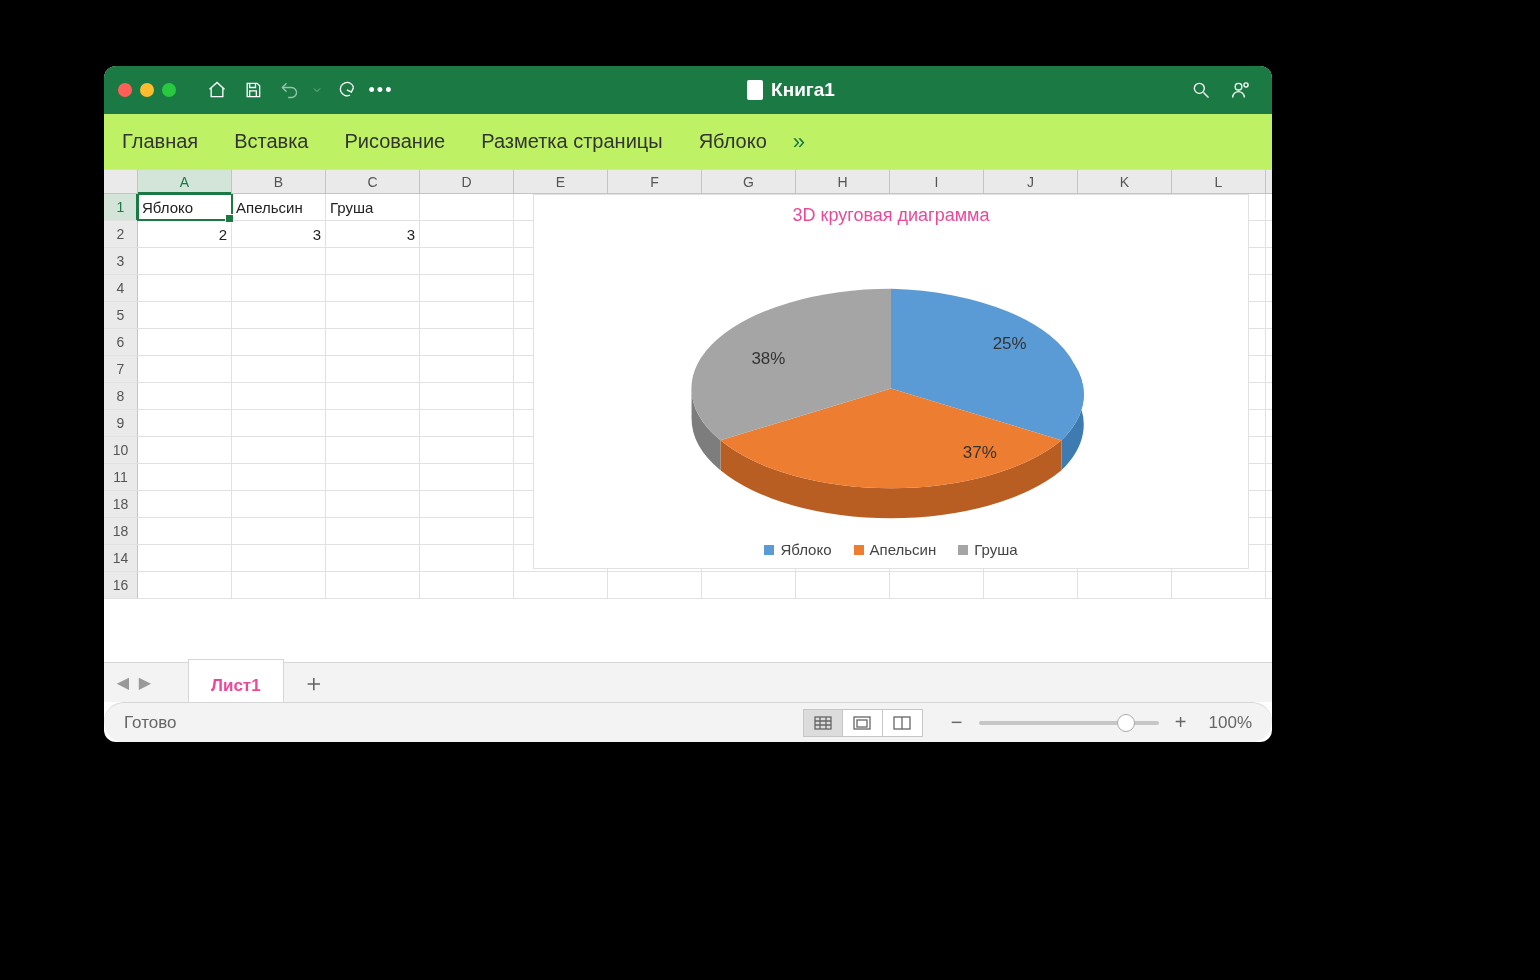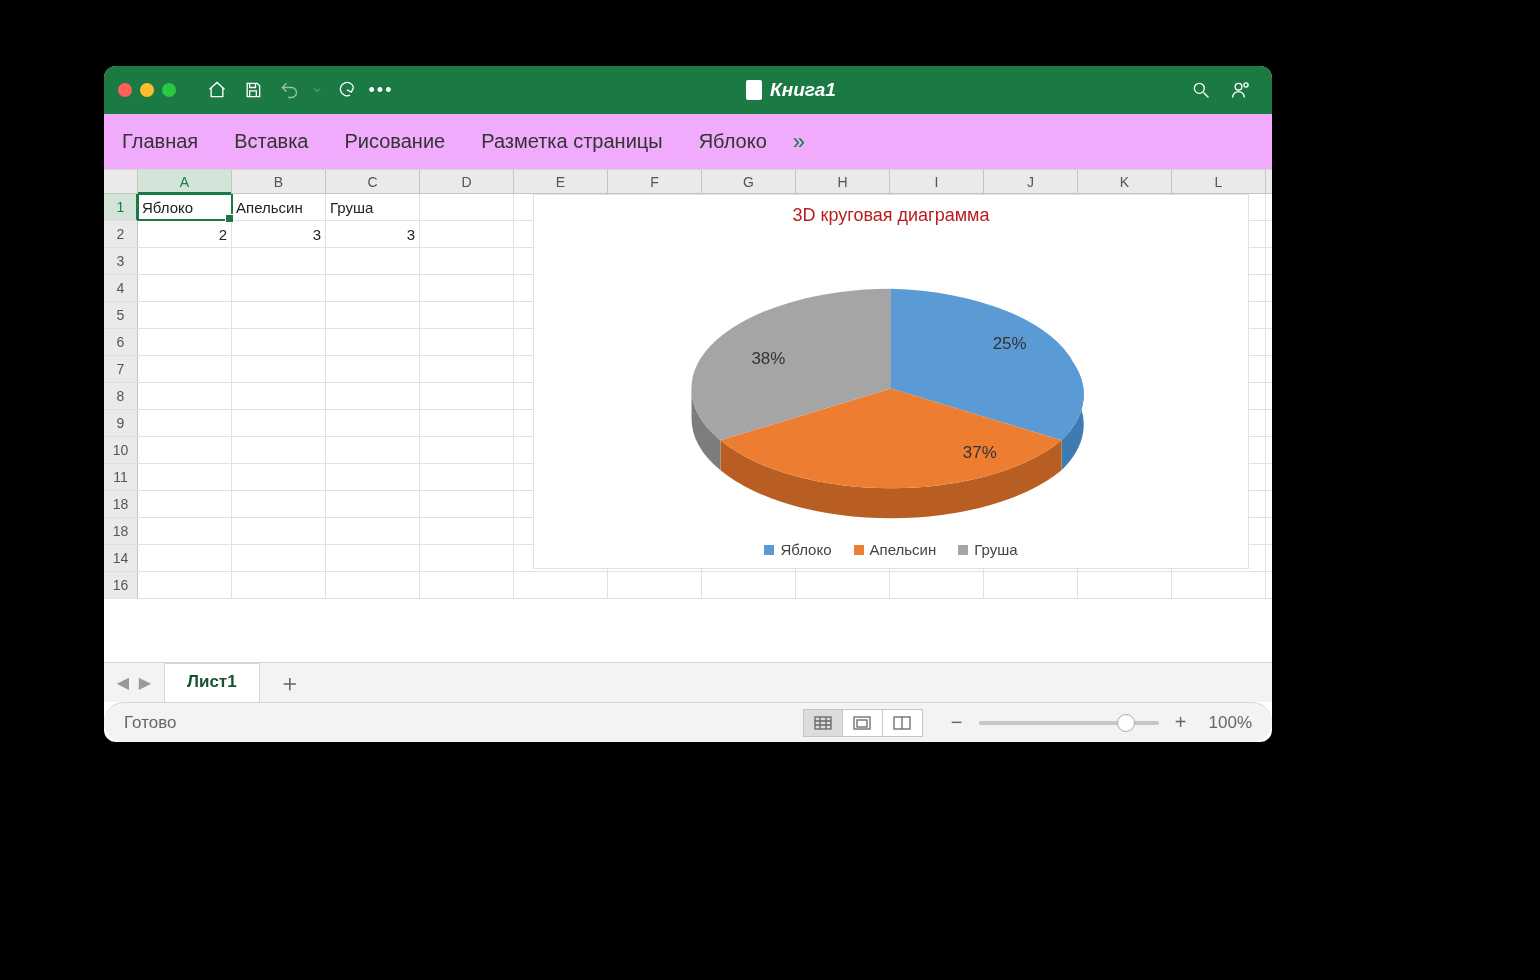--- a/index.html
+++ b/index.html
@@ -7,55 +7,55 @@
 .window { position: absolute; left: 104px; top: 66px; width: 1168px; height: 676px; background: #fff; border-radius: 12px; overflow: hidden; box-shadow: 0 20px 60px rgba(0,0,0,.5); display: flex; flex-direction: column; }
 .titlebar { height: 48px; background: #1b7a44; display: flex; align-items: center; padding: 0 14px; color: #fff; }
 .traffic { display: flex; gap: 8px; margin-right: 24px; }
 .tl { width: 14px; height: 14px; border-radius: 50%; }
 .tl.red { background: #ff5f57; }
 .tl.yellow { background: #febc2e; }
 .tl.green { background: #28c840; }
 .tb-ico { width: 20px; height: 20px; stroke: #fff; fill: none; stroke-width: 1.6; }
 .tb-btn { display: flex; align-items: center; justify-content: center; width: 34px; height: 34px; cursor: pointer; }
 .tb-group { display: flex; align-items: center; gap: 2px; }
-.titlebar .center { flex: 1; display: flex; align-items: center; justify-content: center; gap: 8px; font-size: 19px; font-weight: 600; font-style: italic; }
+.titlebar .center { flex: 1; display: flex; align-items: center; justify-content: center; gap: 8px; font-size: 19px; font-weight: 600; }
 .doc-icon { width: 16px; height: 20px; background: #fff; border-radius: 2px; position: relative; }
 .titlebar .right { display: flex; gap: 6px; }
-.ribbon { height: 56px; background: #f0abfc; border-bottom: 1px solid #d6d6d6; display: flex; align-items: center; padding: 0 18px; gap: 36px; }
+.ribbon { height: 56px; background: #bef264; border-bottom: 1px solid #d6d6d6; display: flex; align-items: center; padding: 0 18px; gap: 36px; }
 .ribbon .tab { font-size: 20px; color: #333; cursor: pointer; }
 .ribbon .more { color: #1b7a44; font-size: 22px; margin-left: -10px; }
 .ribbon .spacer { flex: 1; }
 .share-btn { border: 1px solid #c9c9c9; background: #fff; border-radius: 6px; padding: 8px 16px; display: flex; align-items: center; gap: 8px; color: #1b7a44; font-size: 19px; cursor: pointer; }
 .grid-wrap { flex: 1; display: flex; flex-direction: column; overflow: hidden; position: relative; }
 .col-headers { height: 24px; display: flex; background: #eaeaea; border-bottom: 1px solid #c4c4c4; }
 .corner { width: 34px; background: #eaeaea; border-right: 1px solid #c4c4c4; }
 .col-h { width: 94px; border-right: 1px solid #c4c4c4; text-align: center; font-size: 14px; color: #555; line-height: 24px; position: relative; }
 .col-h.sel { background: #d3e4d9; color: #1b7a44; }
 .col-h.sel::after { content:""; position:absolute; left:0; right:0; bottom:-1px; height:2px; background:#1b7a44; }
 .rows { flex: 1; overflow: hidden; position: relative; }
 .row { height: 27px; display: flex; border-bottom: 1px solid #e1e1e1; }
 .row-h { width: 34px; background: #eaeaea; border-right: 1px solid #c4c4c4; text-align: center; font-size: 14px; color: #555; line-height: 27px; position: relative; }
 .row-h.sel { background: #d3e4d9; color: #1b7a44; }
 .row-h.sel::after { content:""; position:absolute; top:0; bottom:0; right:-1px; width:2px; background:#1b7a44; }
 .cell { width: 94px; border-right: 1px solid #e1e1e1; font-size: 15px; padding: 4px 4px; color: #222; line-height: 19px; }
 .cell.num { text-align: right; }
 .cell.selected { outline: 2px solid #1b7a44; outline-offset: -1px; position: relative; }
 .cell.selected::after { content:""; position:absolute; right:-3px; bottom:-3px; width:7px; height:7px; background:#1b7a44; border:1px solid #fff; }
 .chart-box { position: absolute; left: 429px; top: 24px; width: 716px; height: 375px; background: #fff; border: 1px solid #e1e1e1; display: flex; flex-direction: column; align-items: center; }
-.chart-title { font-size: 18px; color: #b91c1c; margin-top: 10px; }
+.chart-title { font-size: 18px; color: #ec4899; margin-top: 10px; }
 .pie3d { flex: 1; position: relative; width: 100%; }
 .legend { display: flex; gap: 22px; font-size: 15px; color: #444; margin-bottom: 10px; }
 .legend-item { display: flex; align-items: center; gap: 6px; }
 .swatch { width: 10px; height: 10px; }
 .sw-blue { background: #5b9bd5; }
 .sw-orange { background: #ed7d31; }
 .sw-gray { background: #a5a5a5; }
 .tabbar { height: 40px; background: #f3f3f3; border-top: 1px solid #d6d6d6; display: flex; align-items: center; padding-left: 8px; }
 .tabbar .navbtn { width: 22px; text-align: center; color: #999; font-size: 16px; cursor: pointer; }
-.sheet-tab { background: #fff; border: 1px solid #d6d6d6; border-bottom: none; border-radius: 0 0 0 0; padding: 8px 22px 10px; color: #14532d; font-weight: 600; font-size: 17px; margin-left: 8px; cursor: pointer; }
+.sheet-tab { background: #fff; border: 1px solid #d6d6d6; border-bottom: none; border-radius: 0 0 0 0; padding: 16px 22px 10px; color: #ec4899; font-weight: 600; font-size: 17px; margin-left: 32px; cursor: pointer; }
 .add-sheet { margin-left: 18px; font-size: 24px; color: #666; cursor: pointer; }
 .statusbar { height: 40px; background: #f3f3f3; border-top: 1px solid #d6d6d6; display: flex; align-items: center; padding: 0 20px; color: #666; font-size: 17px; border-radius: 20px; }
 .statusbar .sp { flex: 1; }
 .viewbtns { display: flex; gap: 0; margin-right: 24px; }
 .viewbtn { width: 40px; height: 28px; border: 1px solid #c6c6c6; display: flex; align-items: center; justify-content: center; background: #fff; cursor: pointer; }
 .viewbtn + .viewbtn { border-left: none; }
 .viewbtn.active { background: #dcdcdc; }
 .zoom-ctrl { display: flex; align-items: center; gap: 12px; margin-right: 18px; }
 .zoom-slider { width: 180px; height: 4px; background: #c6c6c6; border-radius: 2px; position: relative; }
 .zoom-thumb { position: absolute; right: 24px; top: -7px; width: 18px; height: 18px; background: #fff; border: 1px solid #aaa; border-radius: 50%; }

